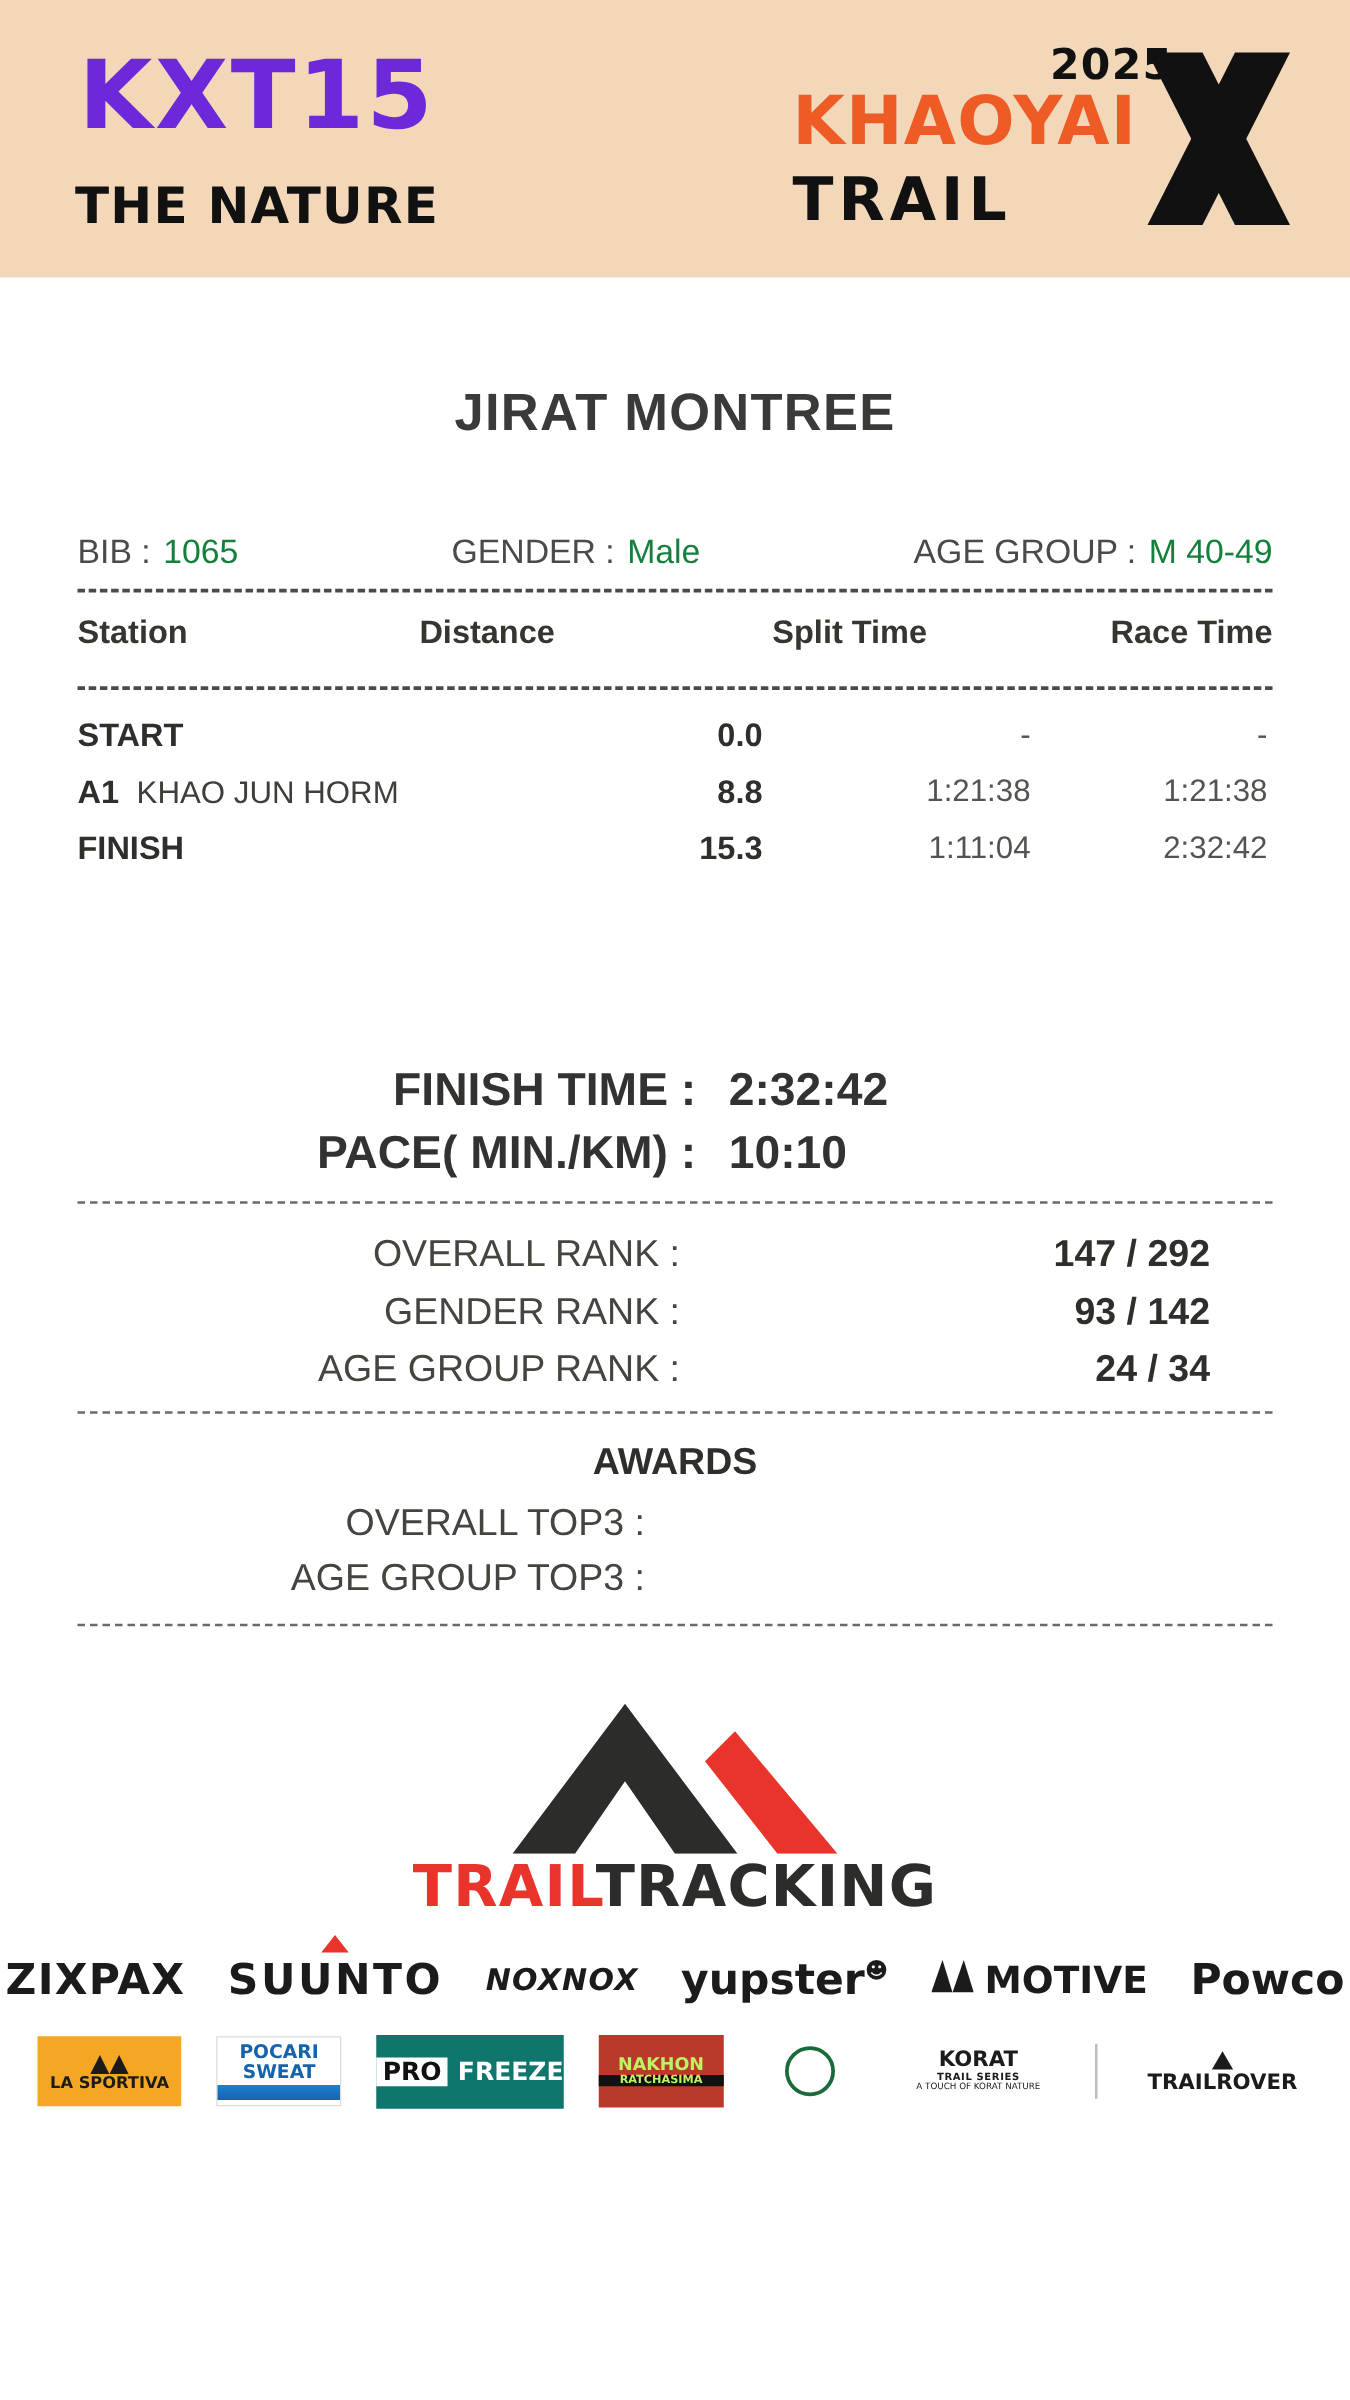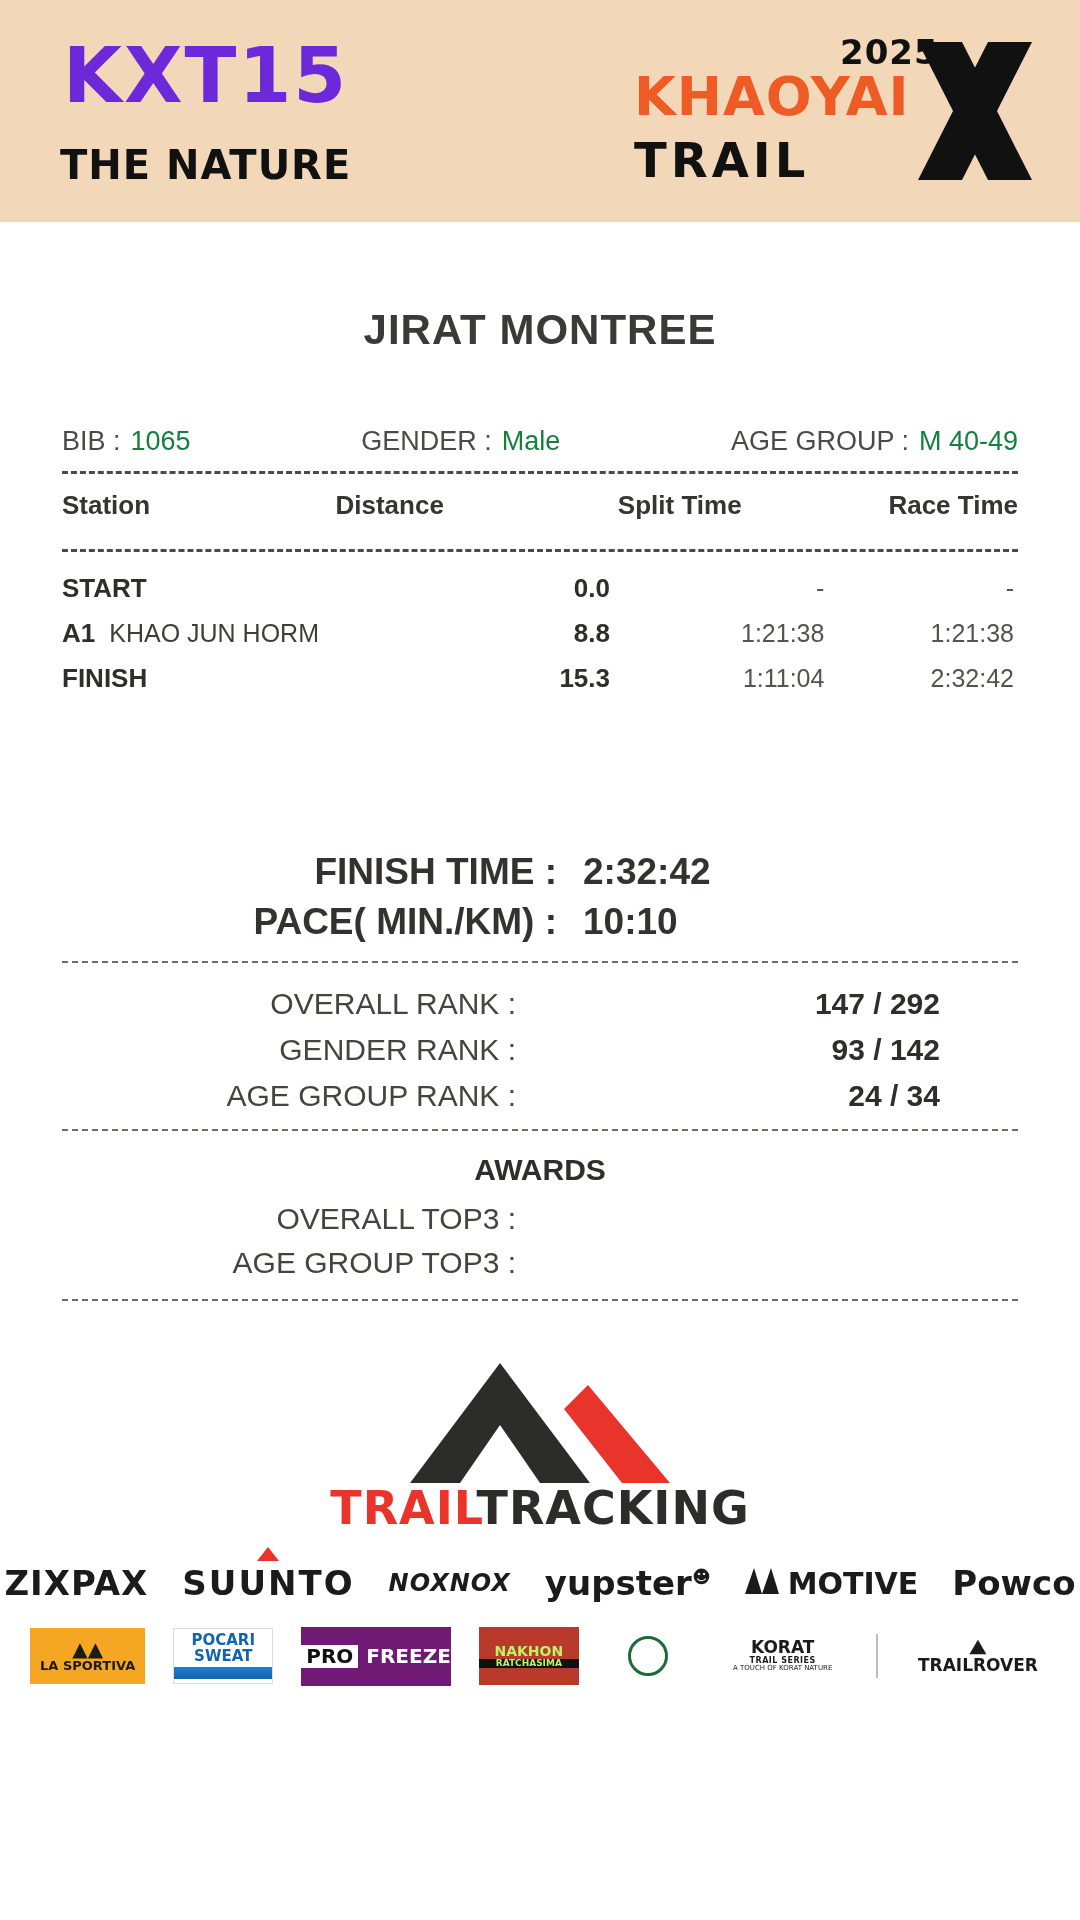--- a/index.html
+++ b/index.html
@@ -176,21 +176,21 @@
     align-items: baseline;
     gap: 26px;
     font-size: 37px;
     font-weight: 700;
     color: #333230;
   }
   .finish-line .lbl { width: 390px; text-align: right; }
   .finish-line .val { width: 330px; text-align: left; }
   .finish-line.second { margin-top: 8px; }
 
-  .rank-rows { margin-top: 18px; }
+  .rank-rows { margin-top: 18px; padding-left: 28px; }
   .rank-row {
     display: flex;
     align-items: baseline;
     gap: 24px;
     font-size: 30px;
     color: #45443f;
     padding: 6px 0;
   }
   .rank-row .lbl { width: 516px; text-align: right; }
   .rank-row .val { width: 400px; text-align: right; font-weight: 700; color: #2f2e2a; }
@@ -272,21 +272,21 @@
     display: flex; align-items: center; justify-content: center;
     font-family: "DejaVu Sans", sans-serif;
     font-weight: 900;
     text-align: center;
     line-height: 1.05;
   }
   .sp-lasportiva { width: 120px; height: 56px; background: #f5a623; color: #1b1b1b; font-size: 13px; flex-direction: column; }
   .sp-lasportiva .mtn { font-size: 20px; line-height: 1; }
   .sp-pocari { width: 104px; height: 56px; background: #ffffff; color: #1663ac; font-size: 15px; flex-direction: column; border: 1px solid #dcdcdc;}
   .sp-pocari .wave { display:block; width: 100%; height: 12px; background: linear-gradient(180deg,#1b7fd4,#1663ac); margin-top: 3px;}
-  .sp-profreeze { width: 154px; height: 59px; background: #701a75; color: #ffffff; font-size: 20px; gap: 8px; }
+  .sp-profreeze { width: 154px; height: 59px; background: #0f766e; color: #ffffff; font-size: 20px; gap: 8px; }
   .sp-profreeze .pf { background:#ffffff; color:#111111; padding: 1px 5px; }
   .sp-nakhon { width: 104px; height: 58px; background: #b93a2b; color: #bef264; font-size: 14px; flex-direction: column; }
   .sp-nakhon .sm { font-size: 9px; background:#111; width:100%; }
   .sp-seal { width: 86px; height: 62px; background:#ffffff; color:#1b6b3a; font-size: 11px; flex-direction: column; }
   .sp-seal .ring { width: 40px; height: 40px; border-radius: 50%; border: 3px solid #1b6b3a; }
   .sp-korat { width: 136px; height: 56px; background:#ffffff; color:#1b1b1b; font-size: 17px; flex-direction: column; }
   .sp-korat .sub { font-size: 8px; font-weight: 700; letter-spacing: .5px; }
   .sp-korat .sub2 { font-size: 7px; font-weight: 400; }
   .divider-v { width: 2px; height: 44px; background: #bdbdbd; }
   .sp-trailrover { width: 150px; height: 56px; background:#ffffff; color:#1b1b1b; font-size: 17px; flex-direction: column; }

